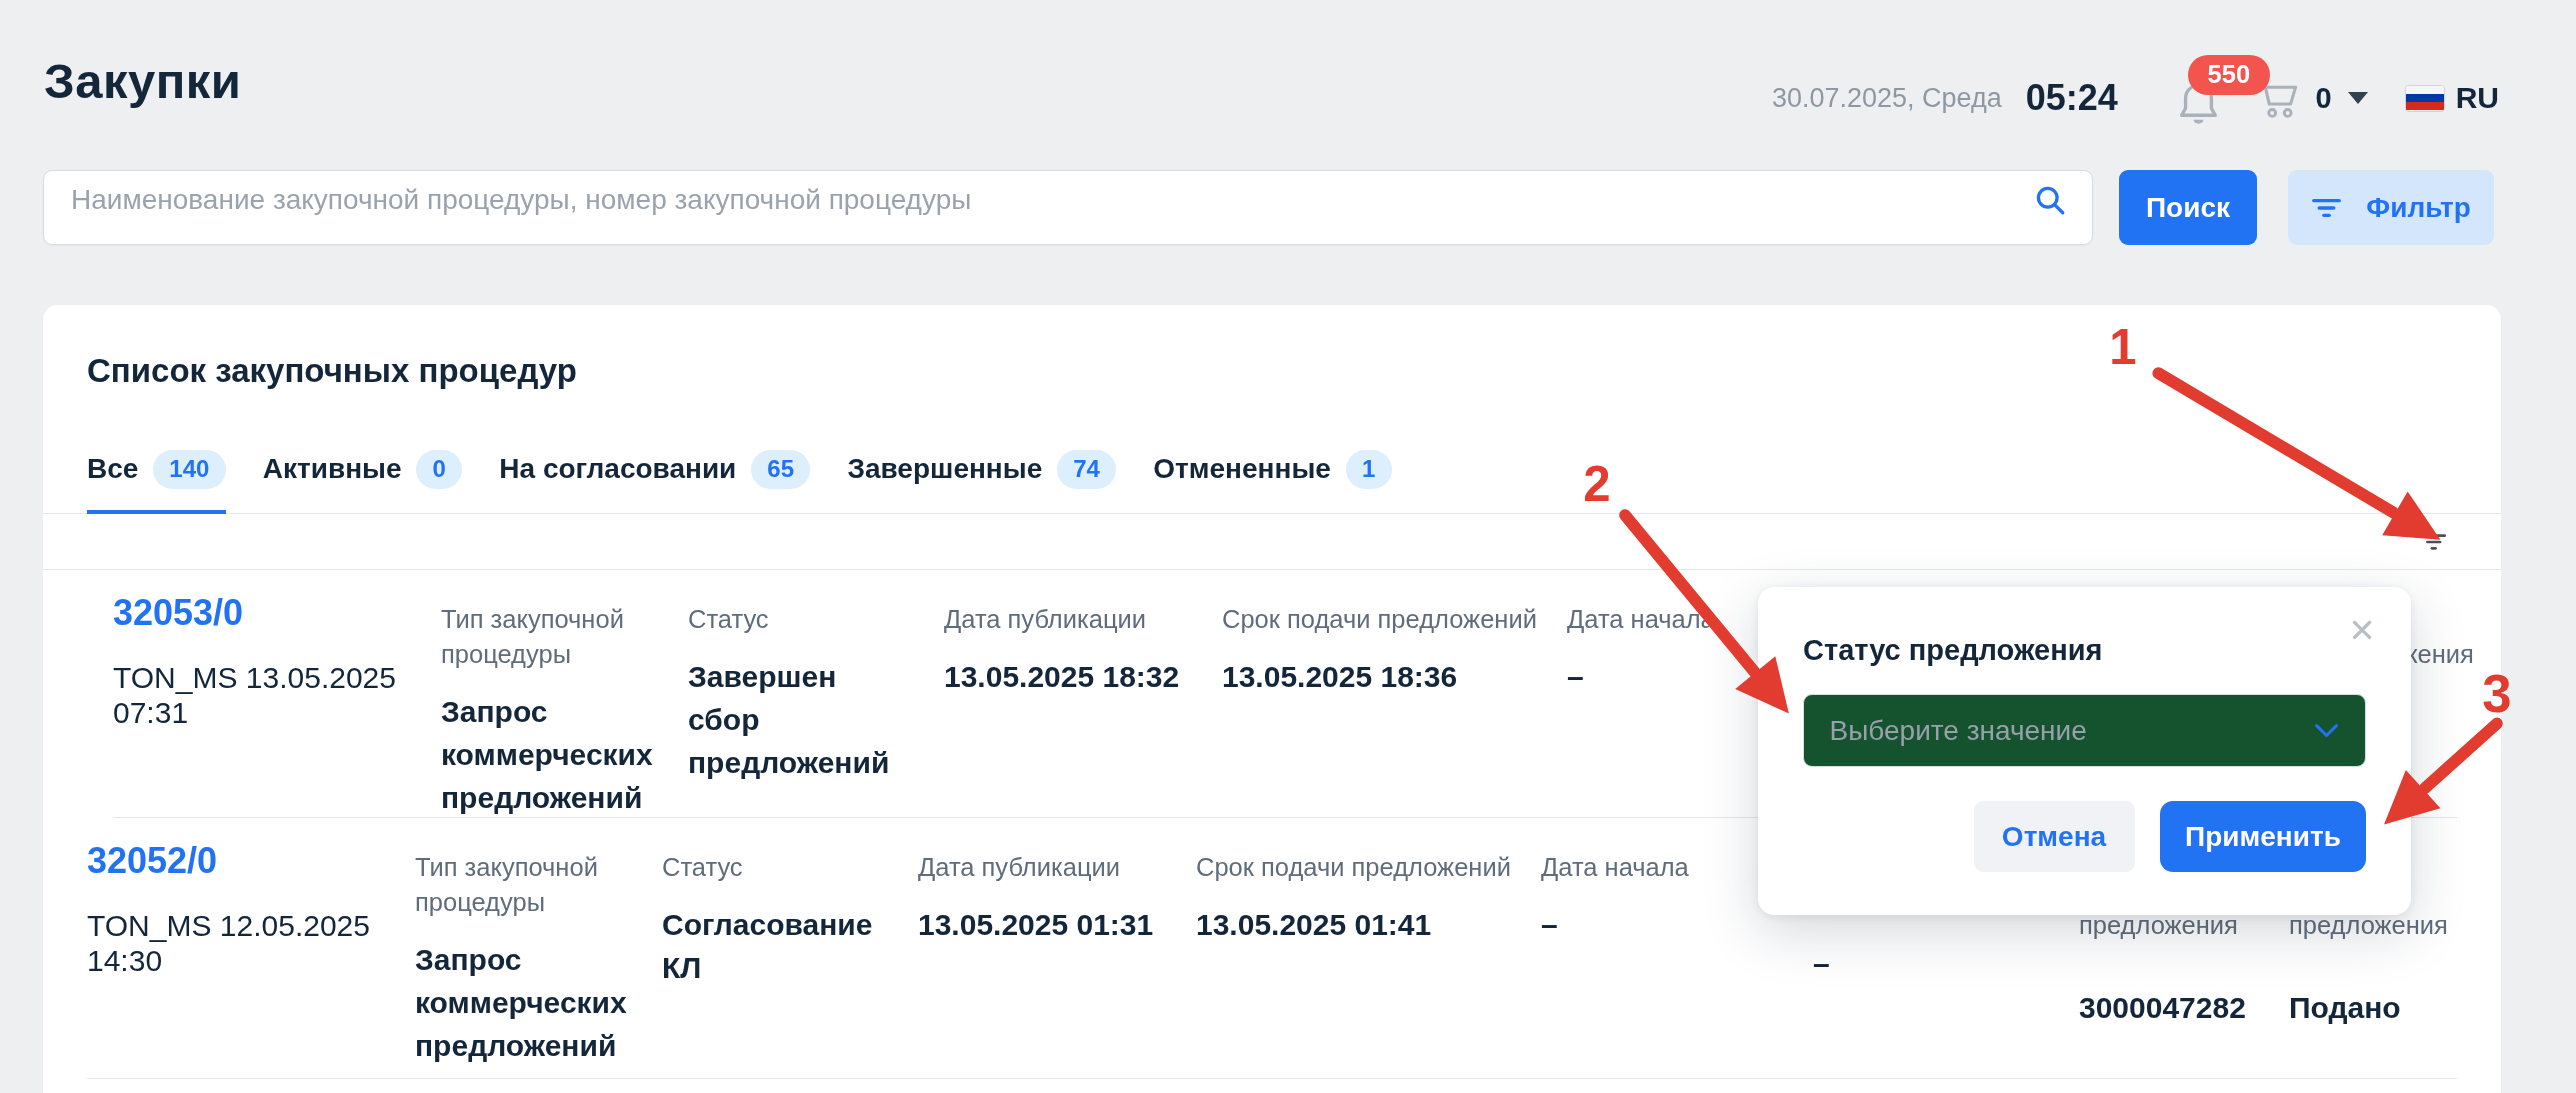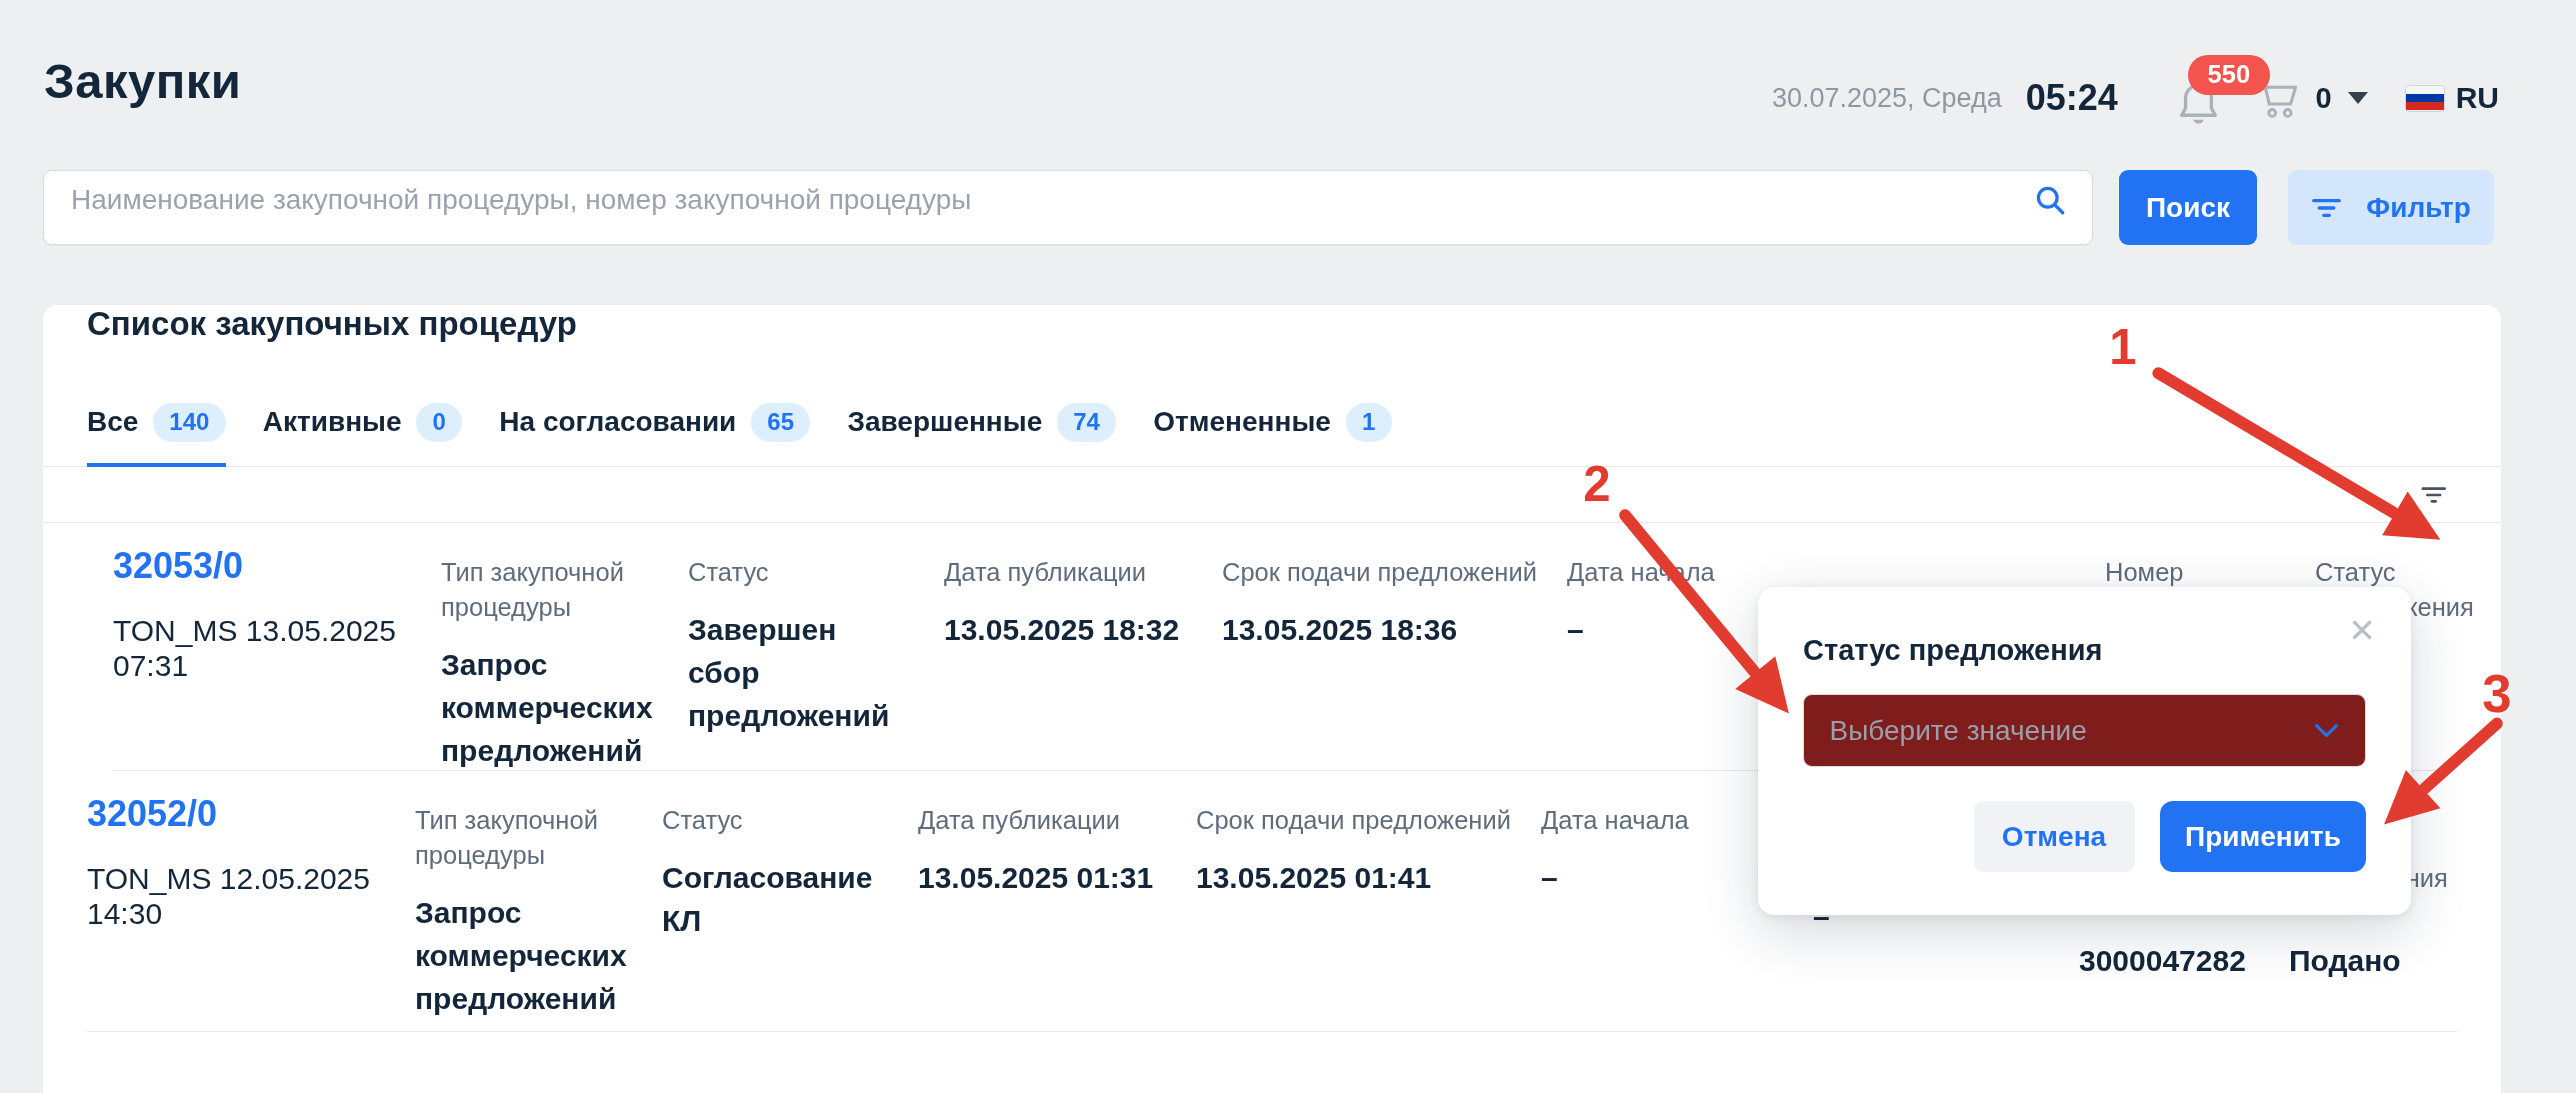--- a/index.html
+++ b/index.html
@@ -51,21 +51,21 @@
   .btn-search{width:138px; height:75px; background:var(--accent); color:#fff; margin-left:26px;}
   .btn-filter{
     width:206px; height:75px; background:var(--accent-light); color:var(--accent); margin-left:31px;
     display:flex; align-items:center; justify-content:center; gap:24px;
   }
   
   .card{
     position:absolute; left:43px; top:305px; width:2458px; height:928px;
     background:var(--card-bg); border-radius:14.6px; padding:0 44px;
   }
-  .card-heading{font-size:33px; font-weight:700;}
+  .card-heading{padding-top:47px; font-size:33px; font-weight:700;}
   .tabs{display:flex; gap:37px; margin:60px -44px 0 -44px; padding:0 44px; border-bottom:0.9px solid var(--border);}
   .tab{display:flex; align-items:center; gap:14.6px; font-size:28px; font-weight:700; padding-bottom:24.6px; position:relative; cursor:pointer;}
   .tab .count-badge{
     background:var(--badge-bg); color:var(--accent); font-size:24px; font-weight:700;
     padding:7.3px 16.4px; border-radius:22px; line-height:1;
   }
   .tab.active::after{content:""; position:absolute; left:0; right:0; bottom:-0.9px; height:3.6px; background:var(--accent);}
   .filter-strip{
     height:56px; margin:0 -44px; padding-right:55px; border-bottom:0.9px solid var(--border);
     display:flex; align-items:center; justify-content:flex-end;
@@ -94,21 +94,21 @@
   
   .popup{
     position:absolute; left:1758px; top:587px; width:653px; height:328px; z-index:10;
     background:#fff; border-radius:16.4px; padding:0 45px;
     box-shadow:0 16.4px 55px rgba(21,39,61,.18), 0 1.8px 9px rgba(21,39,61,.08);
   }
   .popup-title{margin-top:47px; font-size:29px; font-weight:700;}
   .popup-close{position:absolute; right:35px; top:27px; font-size:33px; color:#b8bfc7; cursor:pointer; line-height:1;}
   .popup-select{
     margin-top:27px; height:73px; border:0.9px solid #d8dde4; border-radius:9px;
-    display:flex; align-items:center; justify-content:space-between; padding:0 25.5px; cursor:pointer; background:#7f1d1d;
+    display:flex; align-items:center; justify-content:space-between; padding:0 25.5px; cursor:pointer; background:#14532d;
   }
   .select-placeholder{font-size:28px; color:#98a1ab;}
   .popup-footer{position:absolute; right:45px; bottom:43px; display:flex; gap:25.5px;}
   .btn-cancel{width:161px; height:71px; background:#f0f2f5; color:var(--accent);}
   .btn-apply{width:206px; height:71px; background:var(--accent); color:#fff;border-radius:13px;}
   
   .annotations{position:absolute; left:0; top:0; width:2576px; height:1094px; z-index:30; pointer-events:none;}
 </style>
 </head>
 <body>

